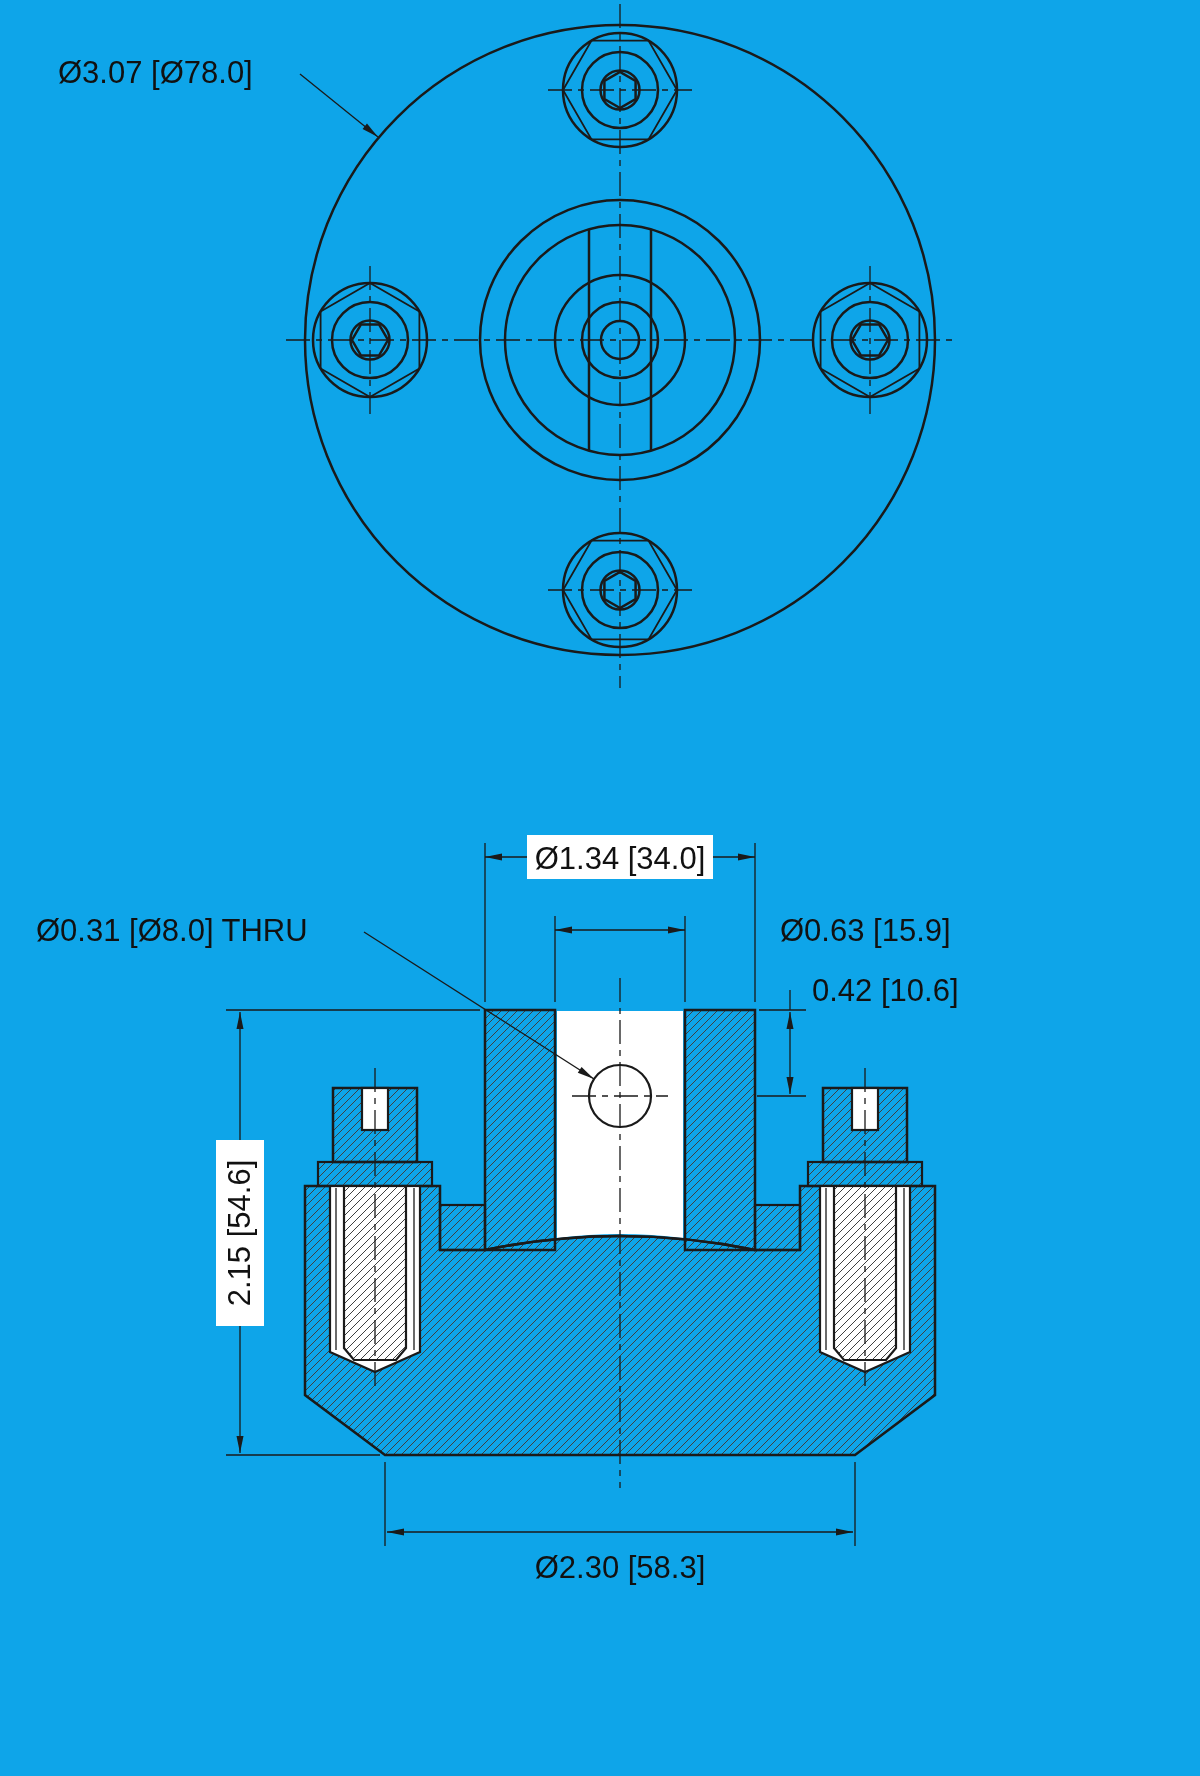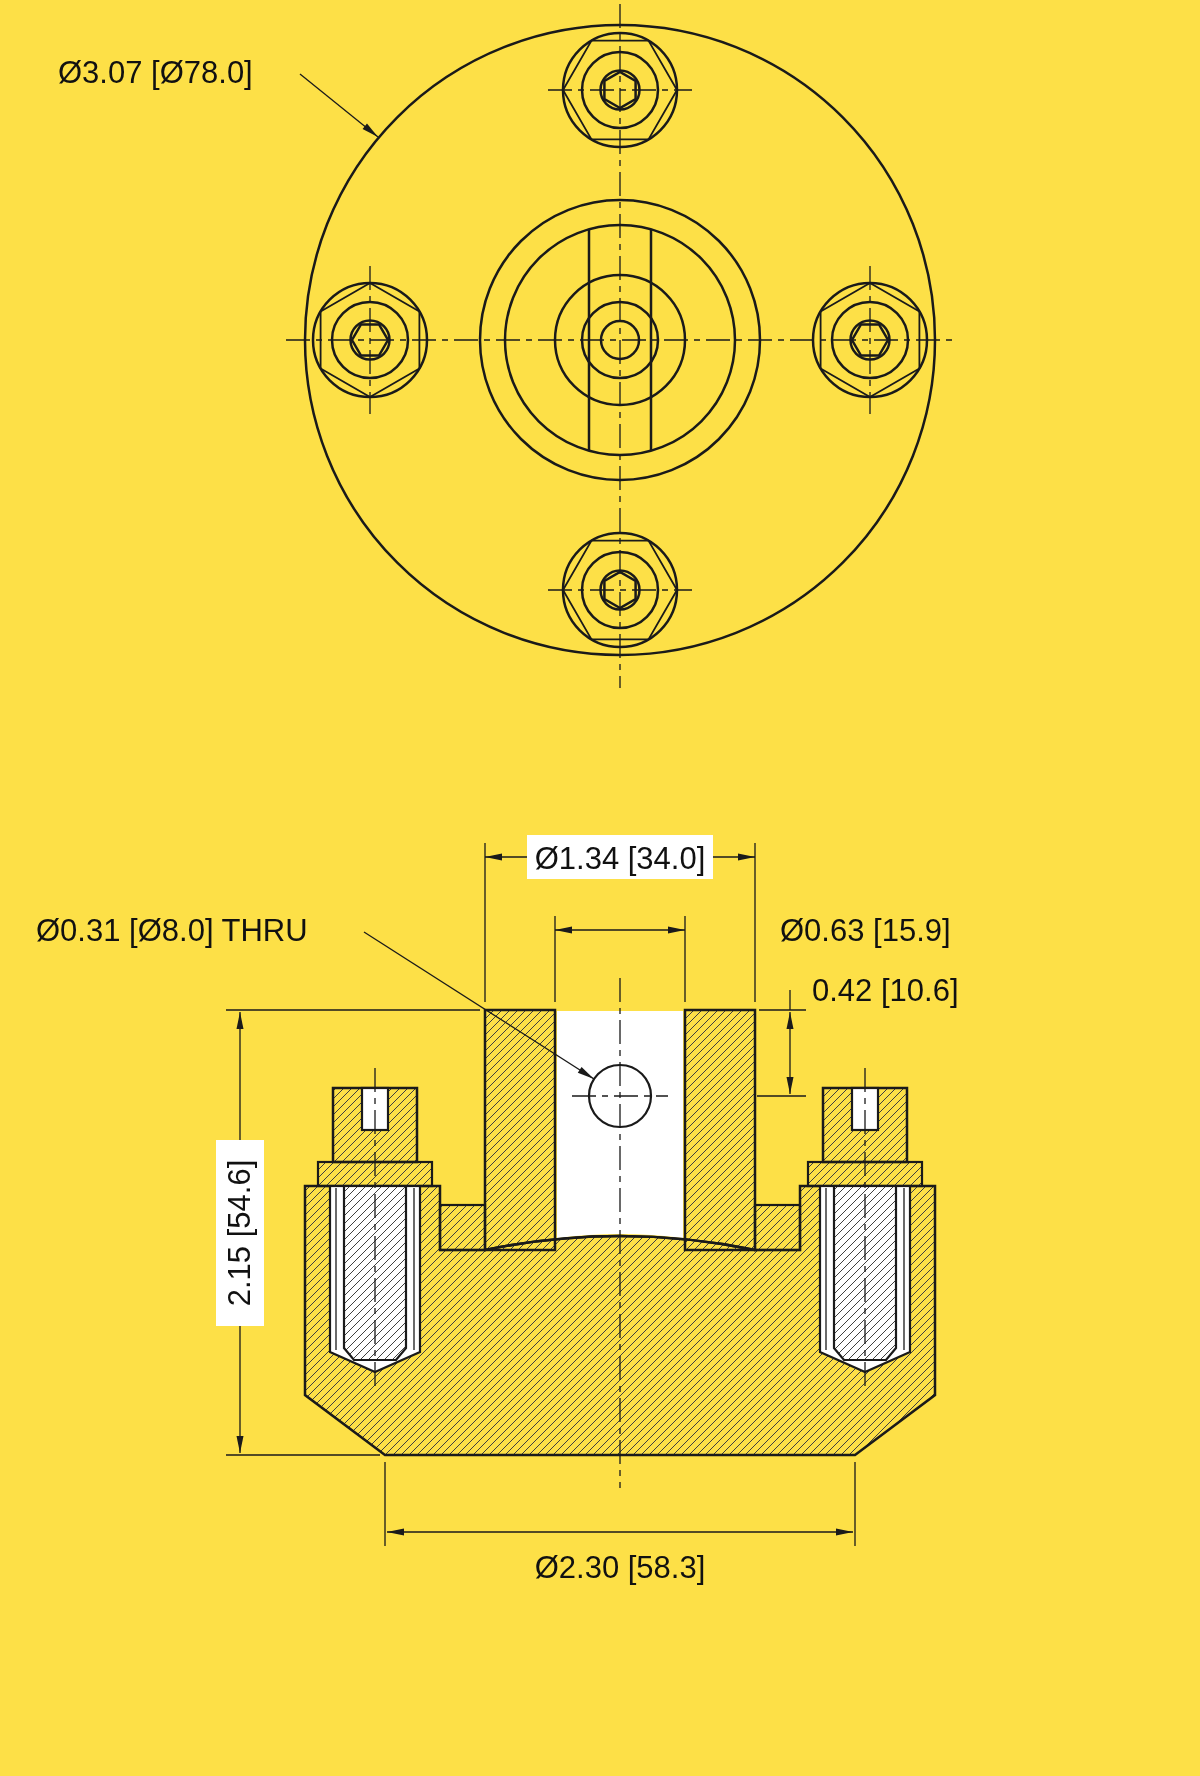--- a/index.html
+++ b/index.html
@@ -1,16 +1,16 @@
 <!DOCTYPE html>
 <html><head>
 <meta charset="utf-8">
 <style>
   html,body{margin:0;padding:0;background:#ffffff;}
-  .page{width:1200px;height:1776px;background:#fde047;position:relative;overflow:hidden;}
+  .page{width:1200px;height:1776px;background:#0ea5e9;position:relative;overflow:hidden;}
   svg{display:block;}
   svg text{font-family:"Liberation Sans","DejaVu Sans",sans-serif;font-size:31px;fill:#111111;}
   .obj{stroke:#1a1a1a;stroke-width:2.5;fill:none;}
   .objh{stroke:#1a1a1a;stroke-width:2.5;fill:url(#hatch);}
   .objh2{stroke:#1a1a1a;stroke-width:2.2;fill:url(#hatch);}
   .white{stroke:#1a1a1a;stroke-width:2.2;fill:#ffffff;}
   .thin{stroke:#1a1a1a;stroke-width:1.8;fill:none;}
   .dim{stroke:#1a1a1a;stroke-width:1.3;fill:none;}
   .cl{stroke:#1a1a1a;stroke-width:1.3;fill:none;stroke-dasharray:24 6 6 6;}
   .bg{fill:#ffffff;stroke:none;}

